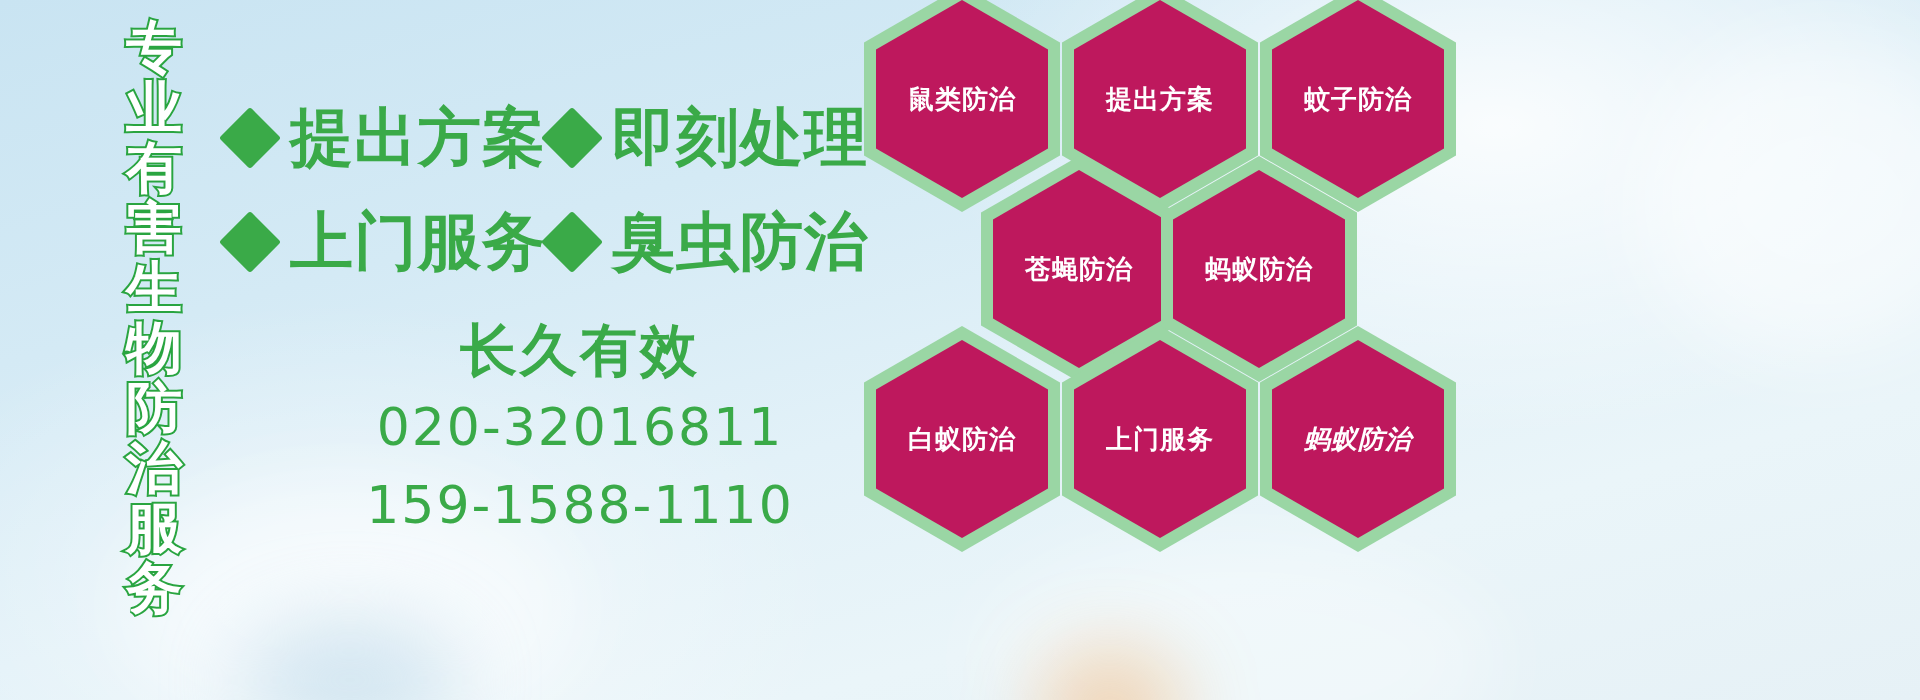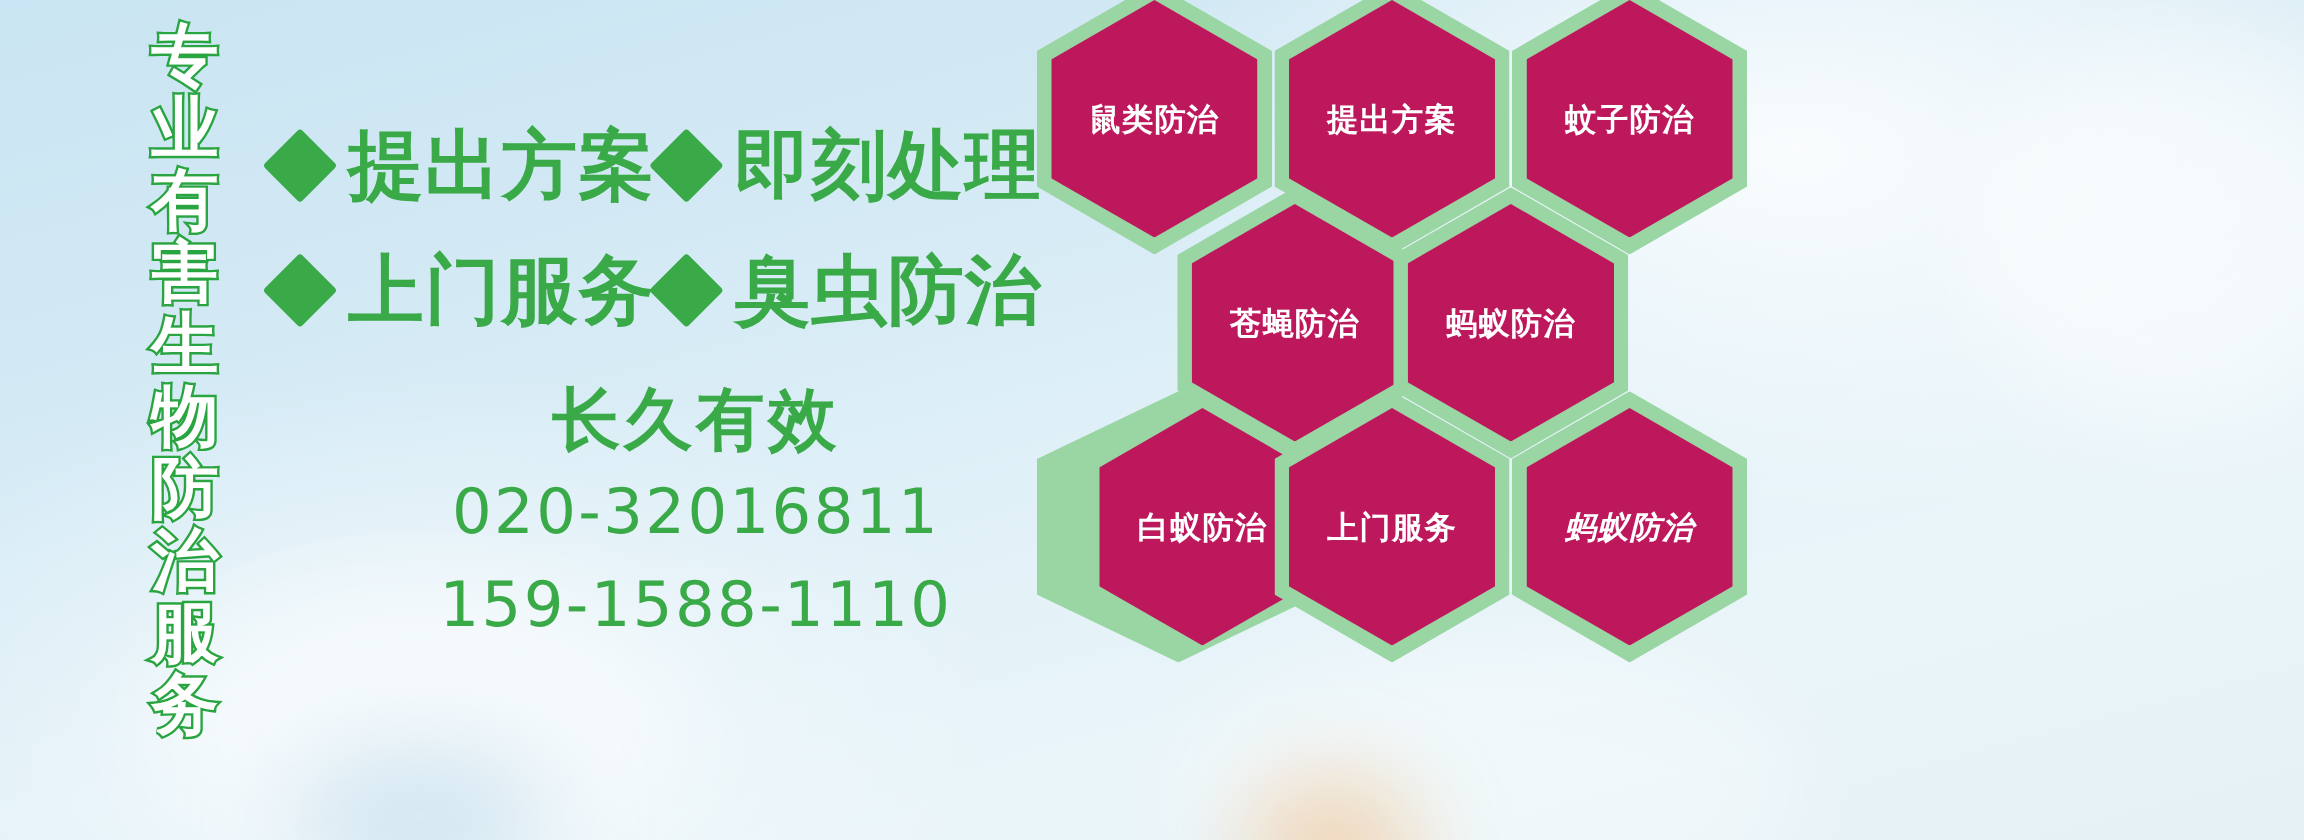--- a/index.html
+++ b/index.html
@@ -88,21 +88,21 @@
     font-family:"DejaVu Sans","Liberation Sans",sans-serif;
     font-size:26px;font-weight:bold;color:#ffffff;letter-spacing:1px;
     white-space:nowrap;text-align:center;
   }
   
   .hex.r1c1{left:0px;top:0px;}
   .hex.r1c2{left:198px;top:0px;}
   .hex.r1c3{left:396px;top:0px;}
   .hex.r2c1{left:117px;top:170px;}
   .hex.r2c2{left:297px;top:170px;}
-  .hex.r3c1{left:0px;top:340px;padding-left:40px;}
+  .hex.r3c1{left:0px;top:340px;}
   .hex.r3c2{left:198px;top:340px;}
   .hex.r3c3{left:396px;top:340px;font-style:italic;}
 </style>
 </head>
 <body>
 
 <div id="banner">
 
   <div class="bg-blob blob-a"></div>
   <div class="bg-blob blob-b"></div>

